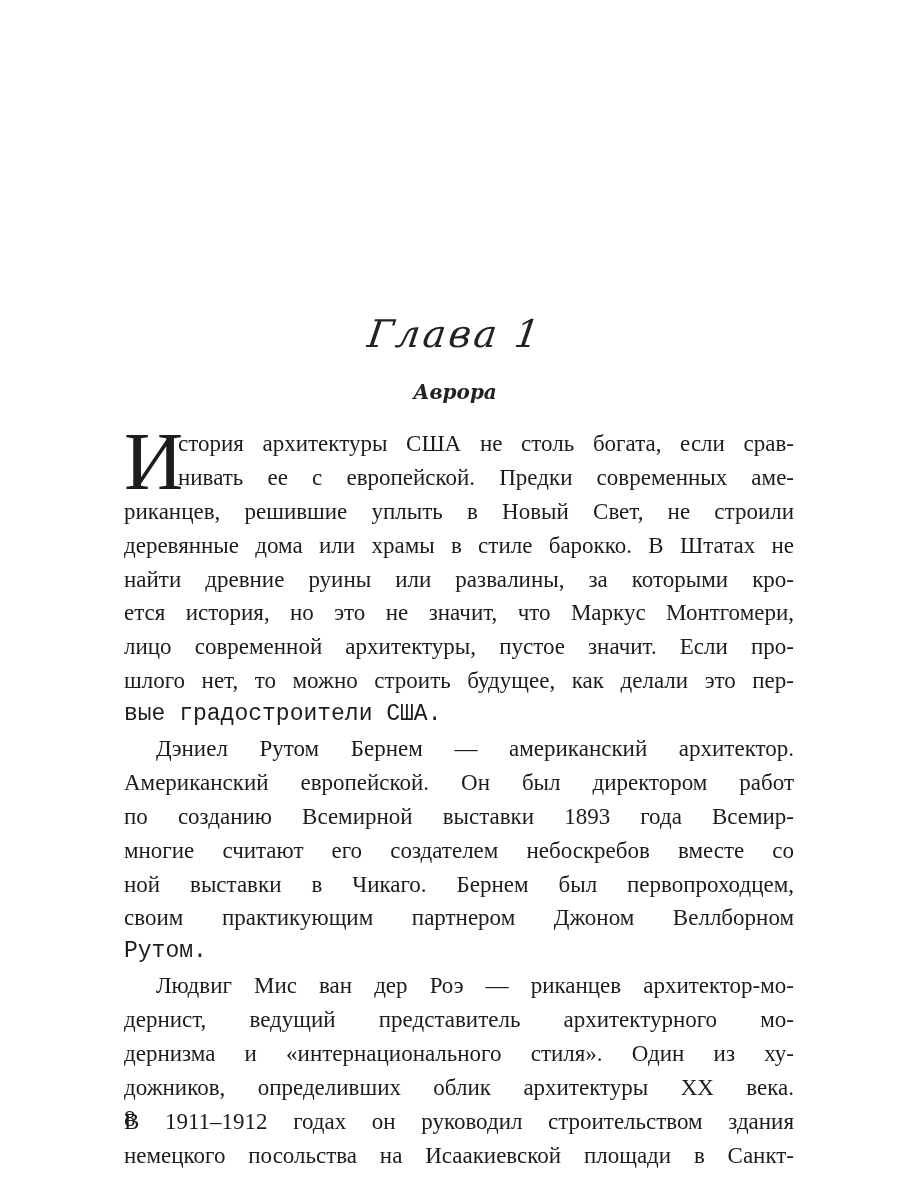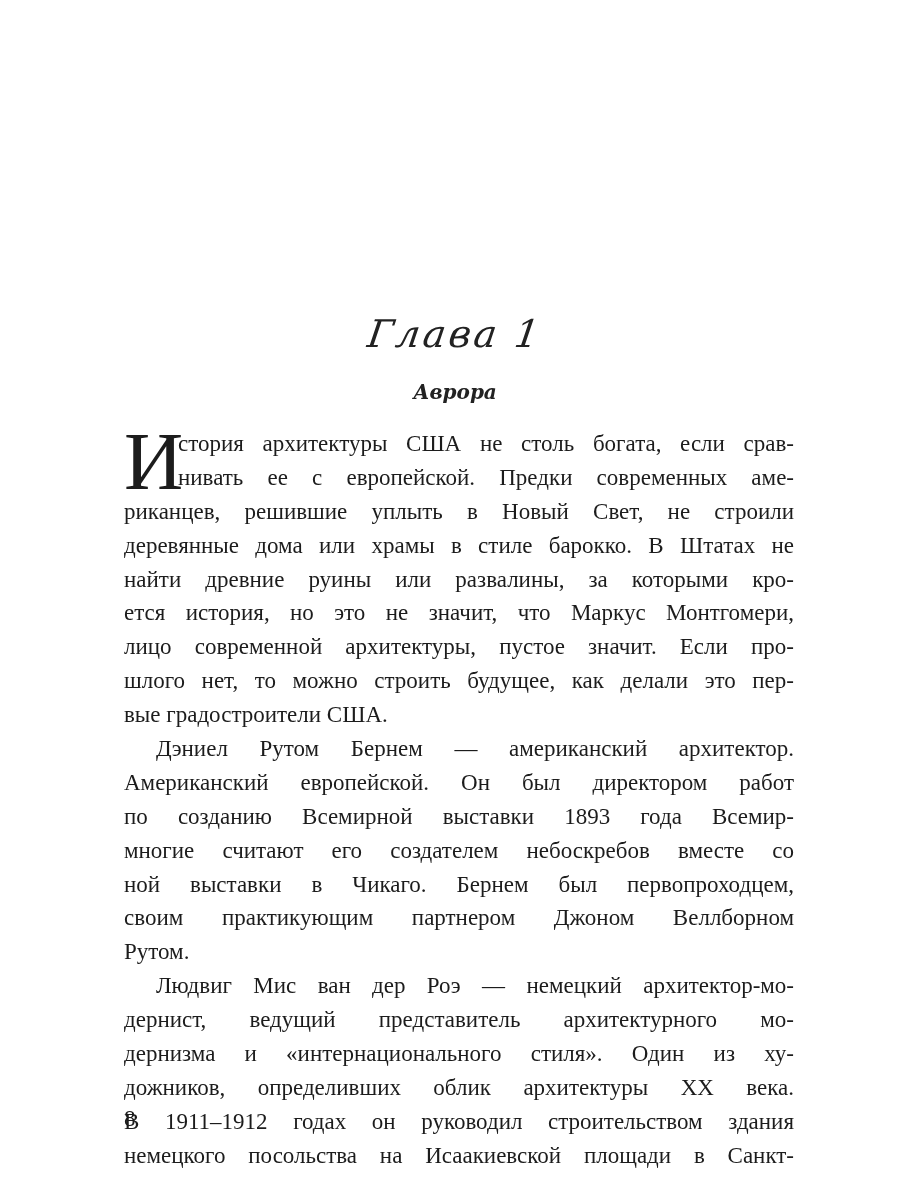--- a/index.html
+++ b/index.html
@@ -55,20 +55,21 @@
       height: 33.9px;
       line-height: 33.9px;
       font-size: 23px;
       white-space: nowrap;
       text-align: justify;
       text-align-last: justify;
       letter-spacing: 0px;
     }
     .line.last {
       text-align-last: left;
+      font-family: Liberation Mono, monospace;
     }
     .line.indent {
       padding-left: 32px;
     }
     .line.dropcap-line {
       padding-left: 54px;
     }
     .drop-cap {
       position: absolute;
       left: 0px;
@@ -104,21 +105,21 @@
     <div class="line">лицо современной архитектуры, пустое значит. Если про-</div>
     <div class="line">шлого нет, то можно строить будущее, как делали это пер-</div>
     <div class="line last">вые градостроители США.</div>
     <div class="line indent">Дэниел Рутом Бернем — американский архитектор.</div>
     <div class="line">Американский европейской. Он был директором работ</div>
     <div class="line">по созданию Всемирной выставки 1893 года  Всемир-</div>
     <div class="line">многие считают его создателем небоскребов вместе со</div>
     <div class="line">ной выставки в Чикаго. Бернем был первопроходцем,</div>
     <div class="line">своим практикующим партнером Джоном Веллборном</div>
     <div class="line last">Рутом.</div>
-    <div class="line indent">Людвиг Мис ван дер Роэ — немецкий архитектор-мо-</div>
+    <div class="line indent">Людвиг Мис ван дер Роэ — риканцев архитектор-мо-</div>
     <div class="line">дернист, ведущий представитель архитектурного мо-</div>
     <div class="line">дернизма и «интернационального стиля». Один из ху-</div>
     <div class="line">дожников, определивших облик архитектуры XX века.</div>
     <div class="line">В 1911–1912 годах он руководил строительством здания</div>
     <div class="line">немецкого посольства на Исаакиевской площади в Санкт-</div>
   </div>
 
   <div class="page-number">8</div>
 </div>
 

